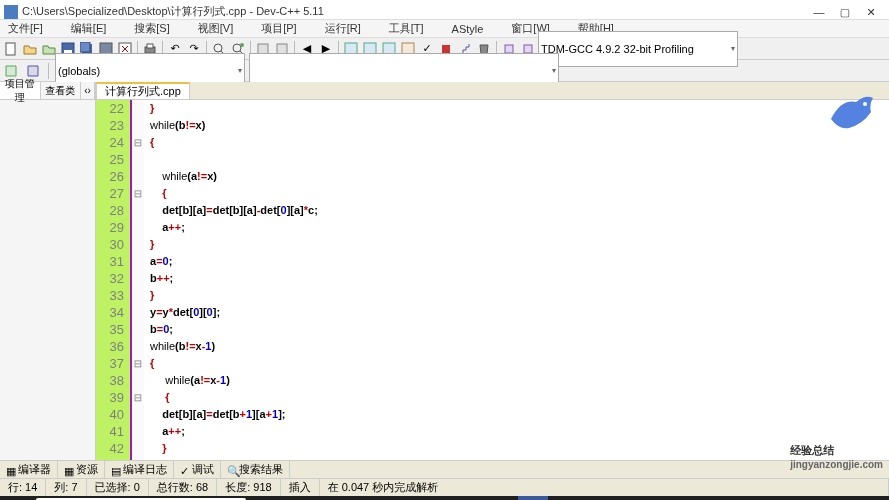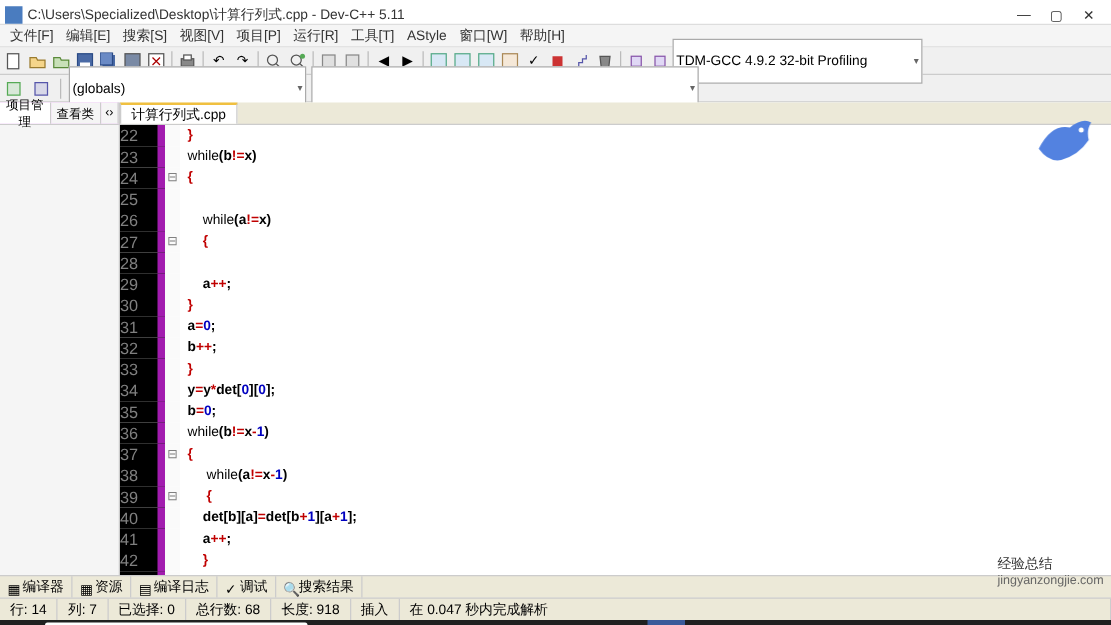--- a/index.html
+++ b/index.html
@@ -2,58 +2,58 @@
 <html><head>
 <meta charset="utf-8">
 <style>
 *{margin:0;padding:0;box-sizing:border-box;font-family:"Microsoft YaHei","Segoe UI",Tahoma,sans-serif;font-size:11px}
 body{background:#f0f0f0;width:889px;height:500px;overflow:hidden;position:relative}
 .titlebar{height:20px;background:#fff;display:flex;align-items:flex-end;padding:0 4px;border-bottom:1px solid #ddd}
 .titlebar .icon{width:14px;height:14px;background:#4a7cbf;margin-right:4px}
 .titlebar .title{flex:1;color:#333;font-size:11px}
 .winbtns{display:flex;gap:14px;padding-right:8px}
 .winbtn{width:12px;color:#333;font-size:11px;text-align:center}
-.menubar{height:18px;background:#f5f5f5;display:flex;align-items:center;padding:0 4px;gap:2px;border-bottom:1px solid #ddd}
+.menubar{height:18px;background:#f5f5f5;display:flex;align-items:center;padding:0 4px;gap:20px;border-bottom:1px solid #ddd}
 .menuitem{padding:0 4px;color:#333;cursor:default}
 .toolbar{height:22px;background:#f0f0f0;display:flex;align-items:center;padding:0 2px;gap:1px;border-bottom:1px solid #ccc}
 .tbtn{width:18px;height:18px;display:flex;align-items:center;justify-content:center;border:1px solid transparent}
 .tsep{width:1px;height:16px;background:#bbb;margin:0 2px}
 .combo{height:18px;border:1px solid #aaa;background:#fff;font-size:10px;padding:17px 2px;display:flex;align-items:center;min-width:180px;justify-content:space-between}
 .combo .arrow{font-size:8px;color:#666}
 .row2{height:22px;background:#f0f0f0;display:flex;align-items:center;padding:0 2px;gap:4px;border-bottom:1px solid #ccc}
 .main{display:flex;height:378px}
 .sidebar{width:96px;background:#f5f5f5;border-right:1px solid #ccc;display:flex;flex-direction:column}
 .sidetabs{display:flex;height:18px;border-bottom:1px solid #ccc;background:#f0abfc}
 .sidetab{flex:1;font-size:10px;text-align:center;border-right:1px solid #ccc;display:flex;align-items:center;justify-content:center;background:#f5f5f5}
 .sidetab.active{background:#fff}
 .editor-area{flex:1;display:flex;flex-direction:column;background:#fff;position:relative}
 .filetabs{height:18px;display:flex;background:#ece9d8;border-bottom:1px solid #ccc}
 .filetab{padding:0 8px;background:#fff;border:1px solid #ccc;border-bottom:none;display:flex;align-items:center;font-size:10px;border-top:2px solid #f0c040}
 .code{flex:1;overflow:auto;font-family:Consolas,"Courier New",monospace;font-size:14px;line-height:17px;background:#fff}
 .codeline{display:flex}
-.gutter{width:36px;text-align:left;padding-right:6px;color:#808080;background:#000000;border-right:6px solid #a21caf;user-select:none;font-size:13px}
+.gutter{width:36px;text-align:right;padding-right:6px;color:#808080;background:#bef264;border-right:2px solid #a21caf;user-select:none;font-size:13px}
 .fold{width:12px;text-align:center;color:#808080;background:#fafafa;font-size:10px;line-height:17px}
 .codetext{padding-left:6px;white-space:pre;font-weight:bold}
 .kw{color:#000;font-weight:normal}
 .op{color:#c00000}
 .num{color:#0000c0}
 .ident{color:#000}
 .brace{color:#c00000}
 .bird{position:absolute;right:8px;top:2px;width:60px;height:60px;opacity:.95}
 .bottomtabs{height:18px;background:#ece9d8;display:flex;align-items:center;border-top:1px solid #ccc;gap:0}
 .btab{padding:0 6px;font-size:10px;border-right:1px solid #ccc;height:100%;display:flex;align-items:center;gap:2px}
 .bicon{width:10px;height:10px;display:inline-block}
 .statusbar{height:18px;background:#ece9d8;display:flex;align-items:center;border-top:1px solid #ccc;font-size:10px}
 .statcell{padding:0 8px;border-right:1px solid #ccc;height:100%;display:flex;align-items:center}
 .taskbar{height:28px;background:#202020;display:flex;align-items:center;color:#fff;position:relative}
 .winlogo{width:34px;height:28px;display:flex;align-items:center;justify-content:center;background:#202020}
 .search{flex:0 0 210px;height:24px;background:#fff;border-radius:2px;display:flex;align-items:center;margin:0 2px}
 .tskicons{display:flex;height:100%}
 .tskicon{width:30px;display:flex;align-items:center;justify-content:center;color:#fff;font-size:13px}
-.watermark{position:absolute;right:6px;bottom:30px;font-size:18px;color:#333;font-weight:normal;pointer-events:none}
+.watermark{position:absolute;right:6px;bottom:30px;font-size:18px;color:#333;font-weight:bold;pointer-events:none}
 .watermark .sub{font-size:10px;display:block;color:#666;letter-spacing:0}
 svg{display:block}
 </style>
 </head>
 <body>
 
 <div class="titlebar">
   <span class="icon"></span>
   <span class="title">C:\Users\Specialized\Desktop\计算行列式.cpp - Dev-C++ 5.11</span>
   <div class="winbtns">
@@ -275,20 +275,21 @@
           <div class="codetext"><span class="kw">    while</span><span class="ident">(a</span><span class="op">!=</span><span class="ident">x)</span></div>
         </div>
         <div class="codeline">
           <div class="gutter">27</div>
           <div class="fold">⊟</div>
           <div class="codetext"><span class="brace">    {</span></div>
         </div>
         <div class="codeline">
           <div class="gutter">28</div>
           <div class="fold"></div>
+          <div class="codetext"><span class="ident">    det[b][a]</span><span class="op">=</span><span class="ident">det[b][a]</span><span class="op">-</span><span class="ident">det[</span><span class="num">0</span><span class="ident">][a]</span><span class="op">*</span><span class="ident">c;</span></div>
         </div>
         <div class="codeline">
           <div class="gutter">29</div>
           <div class="fold"></div>
           <div class="codetext"><span class="ident">    a</span><span class="op">++</span><span class="ident">;</span></div>
         </div>
         <div class="codeline">
           <div class="gutter">30</div>
           <div class="fold"></div>
           <div class="codetext"><span class="brace">}</span></div>

